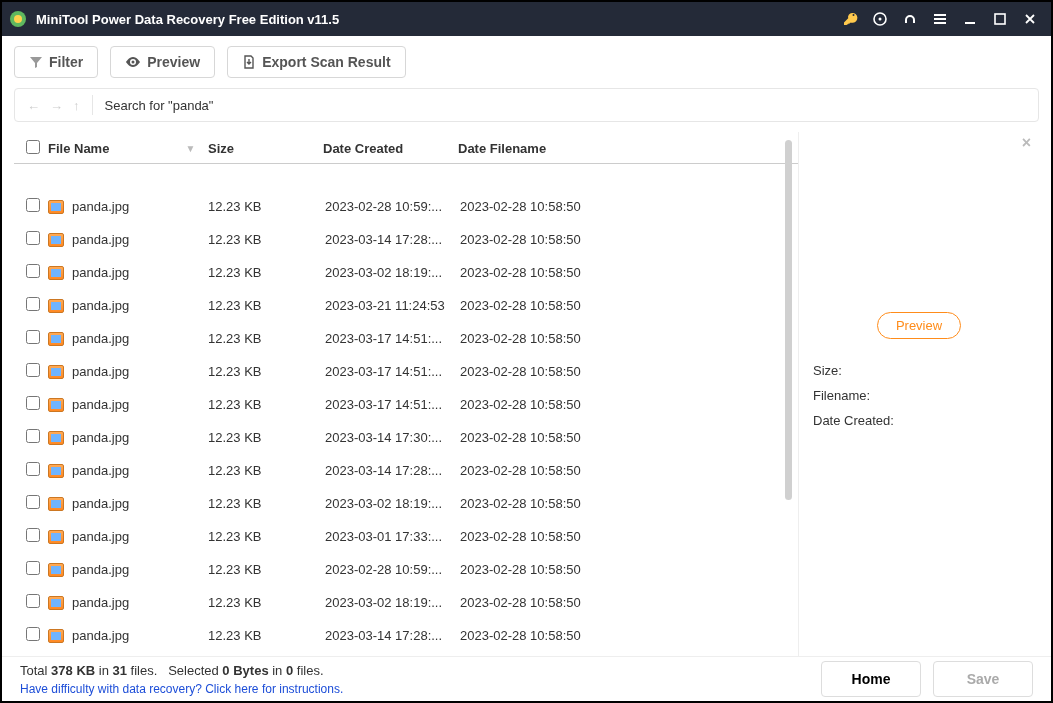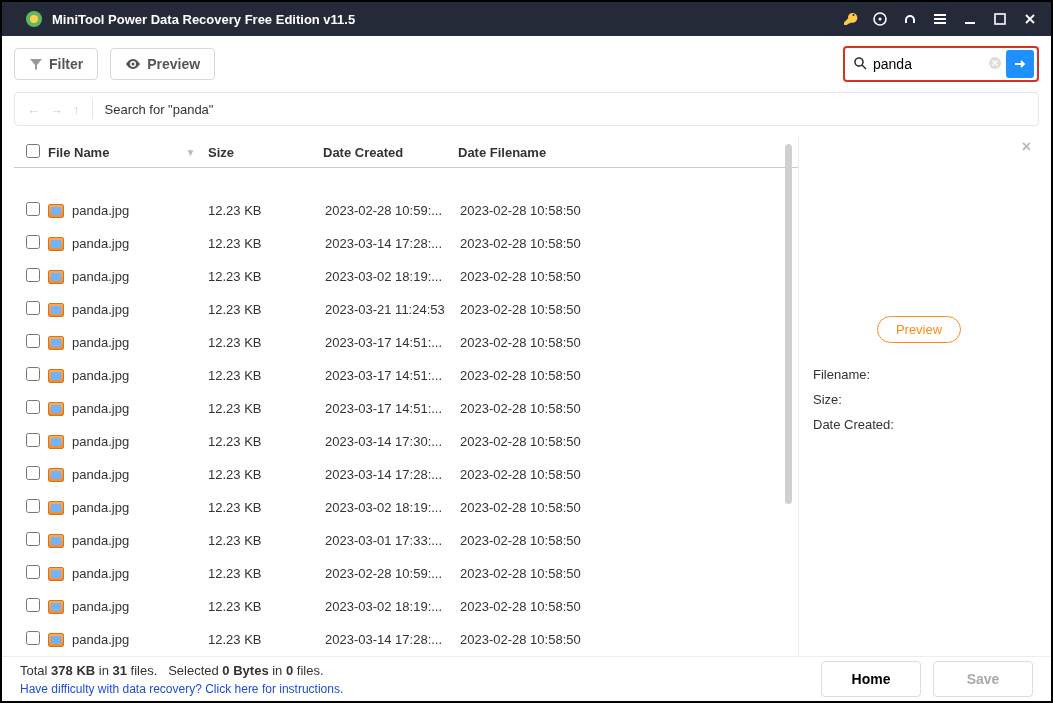--- a/index.html
+++ b/index.html
@@ -1,19 +1,19 @@
 <!DOCTYPE html>
 <html><head>
 <meta charset="utf-8">
 <style>
 * { box-sizing: border-box; margin: 0; padding: 0; }
 body { font-family: -apple-system, Segoe UI, Helvetica, Arial, sans-serif; font-size: 13px; color: #333; width: 1053px; height: 703px; border: 2px solid #000; display: flex; flex-direction: column; background: #fff; overflow: hidden; }
 
 
-.titlebar { background: #242a38; color: #fff; height: 34px; display: flex; align-items: center; padding: 0 8px 0 22px; font-size: 13px; }
+.titlebar { background: #242a38; color: #fff; height: 34px; display: flex; align-items: center; padding: 0 8px 0 6px; font-size: 13px; }
 .titlebar .logo { width: 20px; height: 20px; margin-right: 8px; }
 .titlebar .title { flex: 1; font-weight: bold; }
 .titlebar .ticon { width: 26px; height: 26px; display: flex; align-items: center; justify-content: center; margin-left: 4px; cursor: pointer; }
 
 
 .toolbar { padding: 10px 12px; display: flex; align-items: center; gap: 12px; }
 .btn { border: 1px solid #d7d7d7; border-radius: 4px; background: #fff; height: 32px; padding: 0 14px; display: flex; align-items: center; font-size: 14px; cursor: pointer; gap: 6px; font-weight: bold; color: #555; }
 .btn .bicon { display: flex; align-items: center; }
 .searchwrap { margin-left: auto; border: 2px solid #d93026; border-radius: 4px; height: 36px; display: flex; align-items: center; padding: 0 3px 0 8px; width: 196px; }
 .searchwrap .mag { color: #333; }
@@ -128,36 +128,29 @@
   </button>
   <button class="btn">
     <span class="bicon">
         <svg width="16" height="14" viewBox="0 0 16 14">
           <path d="M8 2C4 2 1 7 1 7s3 5 7 5 7-5 7-5-3-5-7-5zm0 8a3 3 0 1 1 0-6 3 3 0 0 1 0 6z" fill="#555"></path>
           <circle cx="8" cy="7" r="1.5" fill="#555"></circle>
         </svg>
       </span>
     <span>Preview</span>
   </button>
-  <div class="searchwrap">
-    <span class="mag"><svg width="14" height="14" viewBox="0 0 14 14">
-          <circle cx="6" cy="6" r="4" fill="none" stroke="#333" stroke-width="1.6"></circle>
-          <path d="M9 9l4 4" stroke="#333" stroke-width="1.6"></path>
-        </svg></span>
-    <input type="text" value="panda" style="">
-    <span class="clear"><svg width="14" height="14" viewBox="0 0 14 14">
-          <circle cx="7" cy="7" r="6" fill="#ddd"></circle>
-          <path d="M4.5 4.5l5 5M9.5 4.5l-5 5" stroke="#fff" stroke-width="1.4"></path>
-        </svg></span>
-    <span class="go">
-        <svg width="16" height="16" viewBox="0 0 16 16">
-          <path d="M3 8h9M9 5l3 3-3 3" fill="none" stroke="#fff" stroke-width="1.8"></path>
+  <button class="btn">
+    <span class="bicon">
+        <svg width="14" height="14" viewBox="0 0 14 14">
+          <path d="M3 1h6l2 2v10H3z" fill="none" stroke="#555" stroke-width="1.4"></path>
+          <path d="M7 4v5M5 7l2 2 2-2" fill="none" stroke="#555" stroke-width="1.4"></path>
         </svg>
       </span>
-  </div>
+    <span>Export Scan Result</span>
+  </button>
 </div>
 
 <div class="crumb">
   <div class="navarrows">
     <span>←</span>
     <span>→</span>
     <span>↑</span>
   </div>
   <div class="sep"></div>
   <div class="text">Search for  "panda"</div>
@@ -288,22 +281,22 @@
           <div class="rsize">12.23 KB</div>
           <div class="rcreated">2023-03-14 17:28:...</div>
           <div class="rmodified">2023-02-28 10:58:50</div>
         </div>
       </div>
   </div>
 
   <div class="preview">
     <span class="closep">×</span>
     <button class="pbtn">Preview</button>
+    <div class="field">Size:</div>
     <div class="field">Filename:</div>
-    <div class="field">Size:</div>
     <div class="field">Date Created:</div>
   </div>
 </div>
 
 <div class="footer">
   <div>
     <span class="stats">
       <span>Total </span><b>378 KB</b><span> in </span><b>31</b><span> files.</span>
       &nbsp;&nbsp;<span>Selected </span><b>0 Bytes</b><span> in </span><b>0</b><span> files.</span>
     </span>

